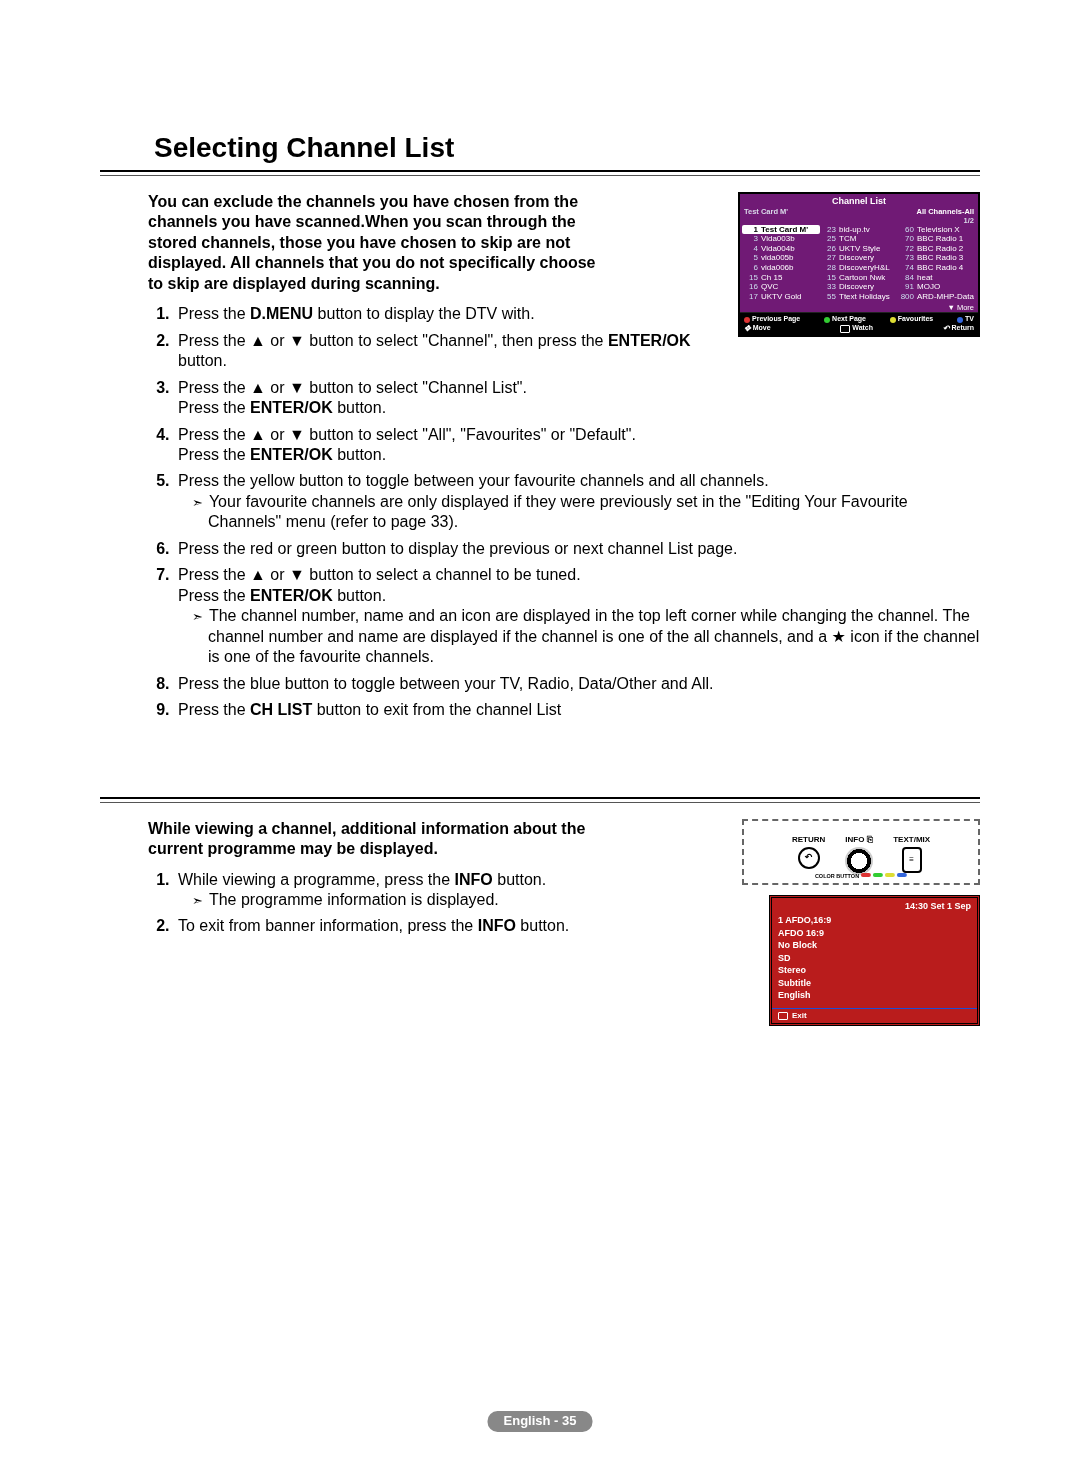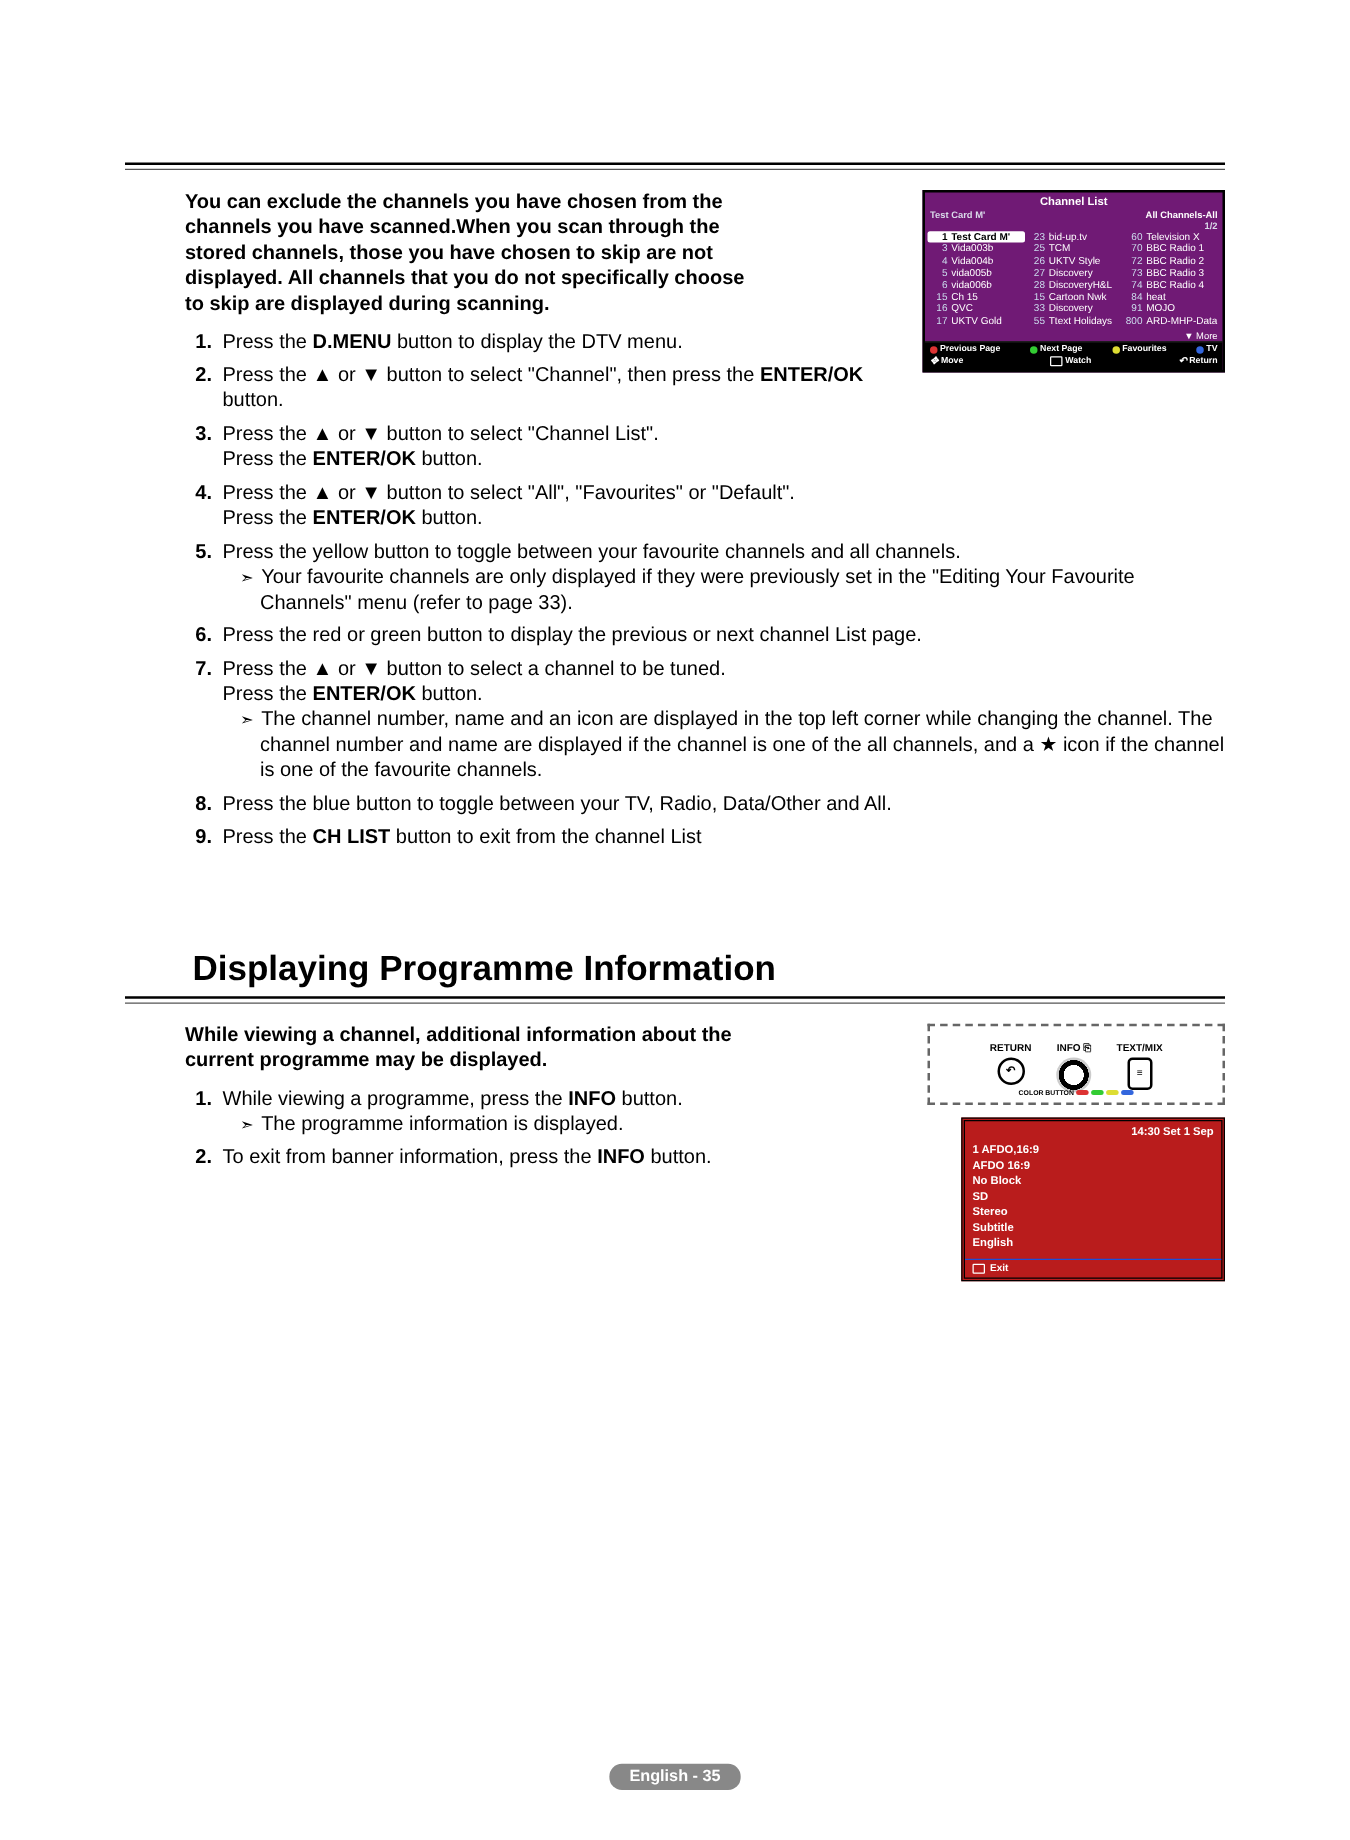--- a/index.html
+++ b/index.html
@@ -201,20 +201,21 @@
     padding:2px 16px;
     border-radius:10px;
   }
   .clear { clear:both; }
 </style>
 </head>
 <body>
 
 <div class="page">
 
+  <h1 class="section">Selecting Channel List</h1>
   <hr class="rule">
 
   <div class="float-right channel-list-osd">
     <div class="cl-title">Channel List</div>
     <div class="cl-sub">
       <span>Test Card M'</span>
       <span class="cl-sub-right">All Channels-All</span>
     </div>
     <div class="cl-sub" style="justify-content:flex-end">
       <span>1/2</span>
@@ -354,21 +355,21 @@
           <i class="nav-ic">↶</i>
           <span>Return</span>
         </span>
     </div>
   </div>
 
   <div class="intro">You can exclude the channels you have chosen from the channels you have scanned.When you scan through the stored channels, those you have chosen to skip are not displayed. All channels that you do not specifically choose to skip are displayed during scanning.</div>
 
   <ol class="steps">
     <li>
-      <span>Press the </span><span class="b">D.MENU</span><span> button to display the DTV menu.</span>
+      <span>Press the </span><span class="b">D.MENU</span><span> button to display the DTV with.</span>
     </li>
     <li>
       <span>Press the ▲ or ▼ button to select "Channel", then press the </span><span class="b">ENTER/OK</span><span> button.</span>
     </li>
     <li>
       <span>Press the ▲ or ▼ button to select "Channel List".</span><br>
       <span>Press the </span><span class="b">ENTER/OK</span><span> button.</span>
     </li>
     <li>
       <span>Press the ▲ or ▼ button to select "All", "Favourites" or "Default".</span><br>
@@ -386,21 +387,20 @@
     </li>
     <li>Press the blue button to toggle between your TV, Radio, Data/Other and All.</li>
     <li>
       <span>Press the </span><span class="b">CH LIST</span><span> button to exit from the channel List</span>
     </li>
   </ol>
 
   <div class="clear"></div>
   <div style="height:70px"></div>
 
-  <h1 class="section">Displaying Programme Information</h1>
   <hr class="rule">
 
   <div class="float-right info-fig">
     <div class="remote-box">
       <div class="remote-inner">
         <div class="remote-col">
           <span>RETURN</span>
           <div class="remote-btn-round">↶</div>
         </div>
         <div class="remote-col">

